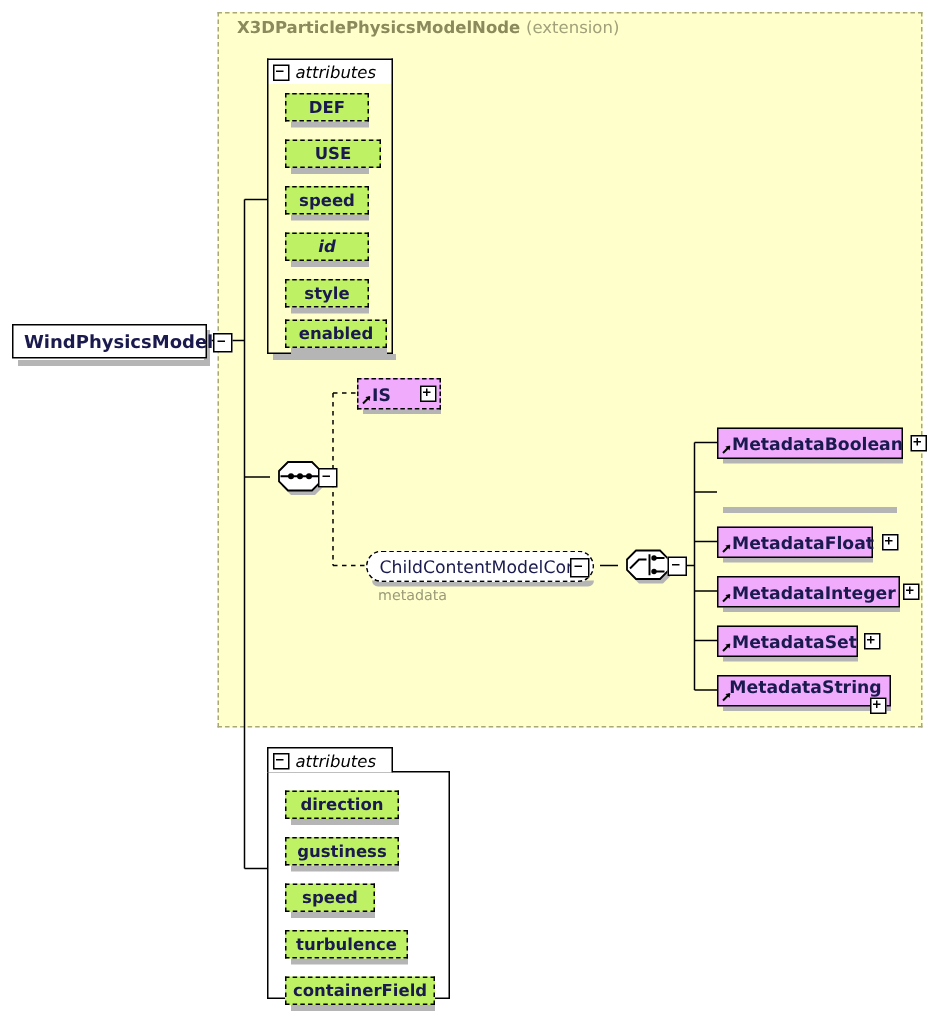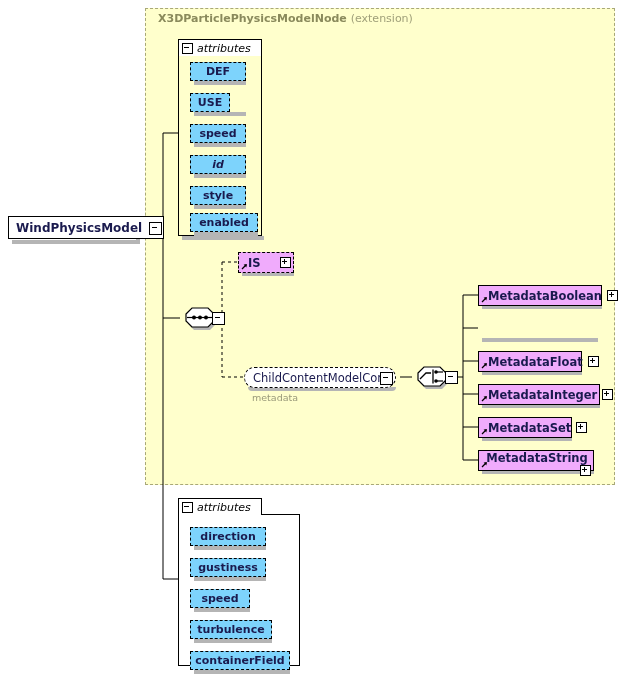--- a/index.html
+++ b/index.html
@@ -84,21 +84,21 @@
     position: absolute;
     left: 3px; top: 1px;
     width: 1px; height: 5px;
     background: #000;
   }
 
   
   .attr-item {
     height: 19px;
     border: 1px dashed #000000;
-    background: #7dd3fc;
+    background: #bef264;
     display: flex;
     align-items: center;
     justify-content: center;
     font-size: 11px;
     font-weight: bold;
     color: #1a1a4e;
     white-space: nowrap;
     padding: 0 6px;
   }
   .shadow {
@@ -229,41 +229,41 @@
     <path d="M463,295 L478,295" stroke="#000" stroke-width="1" fill="none"></path>
     <path d="M463,328 L478,328" stroke="#000" stroke-width="1" fill="none"></path>
     <path d="M463,361 L478,361" stroke="#000" stroke-width="1" fill="none"></path>
     <path d="M463,394 L478,394" stroke="#000" stroke-width="1" fill="none"></path>
     <path d="M463,427 L478,427" stroke="#000" stroke-width="1" fill="none"></path>
     <path d="M463,460 L478,460" stroke="#000" stroke-width="1" fill="none"></path>
   </svg>
 
   <div class="abs shadow" style="left:12px; top:240px; width:128px; height:4px;"></div>
   <div class="abs shadow" style="left:136px; top:220px; width:4px; height:24px;"></div>
-  <div class="abs root-box" style="left:8px; top:216px; width:156px;">
+  <div class="abs root-box" style="left:8px; top:216px; width:130px;">
     <span class="lbl">WindPhysicsModel</span>
     <span style="margin-left:auto; position:relative; width:11px; height:11px;">
       <span class="root-exp" style="left:0; top:0;"></span>
     </span>
   </div>
 
   <div class="abs shadow" style="left:182px; top:236px; width:82px; height:4px;"></div>
   <div class="abs attr-box" style="left:178px; top:55px; width:84px; height:181px;"></div>
   <div class="abs attr-tab" style="left:178px; top:39px; width:84px;">
     <span class="expander"></span>
     <span class="attr-tab-label">attributes</span>
   </div>
 
   <div class="abs shadow" style="left:194px; top:81px; width:52px; height:4px;"></div>
   <div class="abs attr-item" style="left:190px; top:62px; width:56px;">
     <span>DEF</span>
   </div>
 
   <div class="abs shadow" style="left:194px; top:112px; width:52px; height:4px;"></div>
-  <div class="abs attr-item" style="left:190px; top:93px; width:40px;">
+  <div class="abs attr-item" style="left:190px; top:93px; width:64px;">
     <span>USE</span>
   </div>
 
   <div class="abs shadow" style="left:194px; top:143px; width:52px; height:4px;"></div>
   <div class="abs attr-item" style="left:190px; top:124px; width:56px;">
     <span>speed</span>
   </div>
 
   <div class="abs shadow" style="left:194px; top:174px; width:52px; height:4px;"></div>
   <div class="abs attr-item" style="left:190px; top:155px; width:56px;font-style:italic;">

